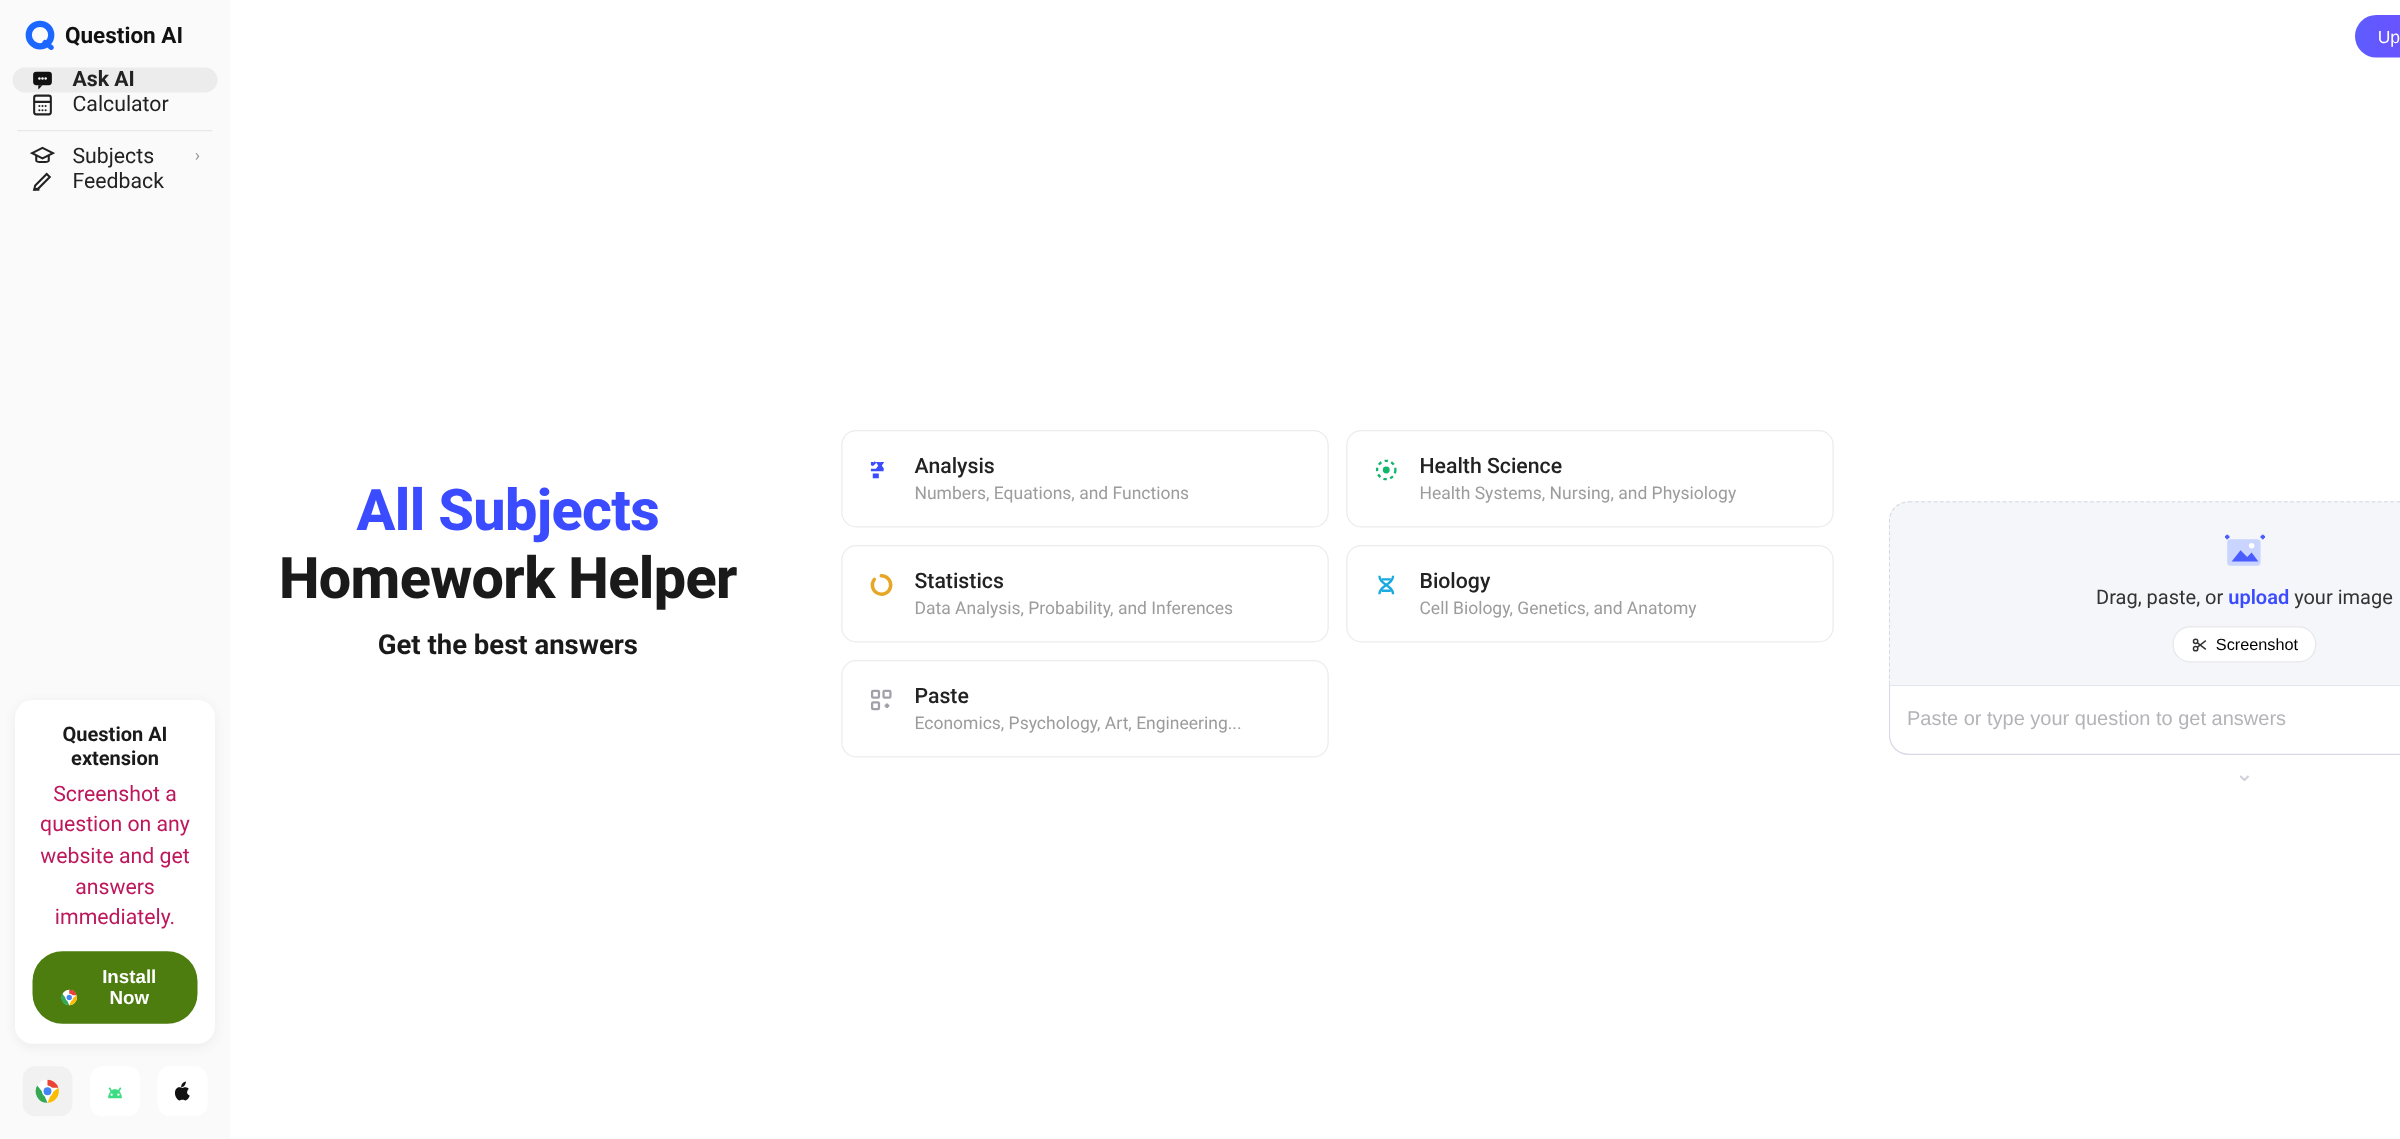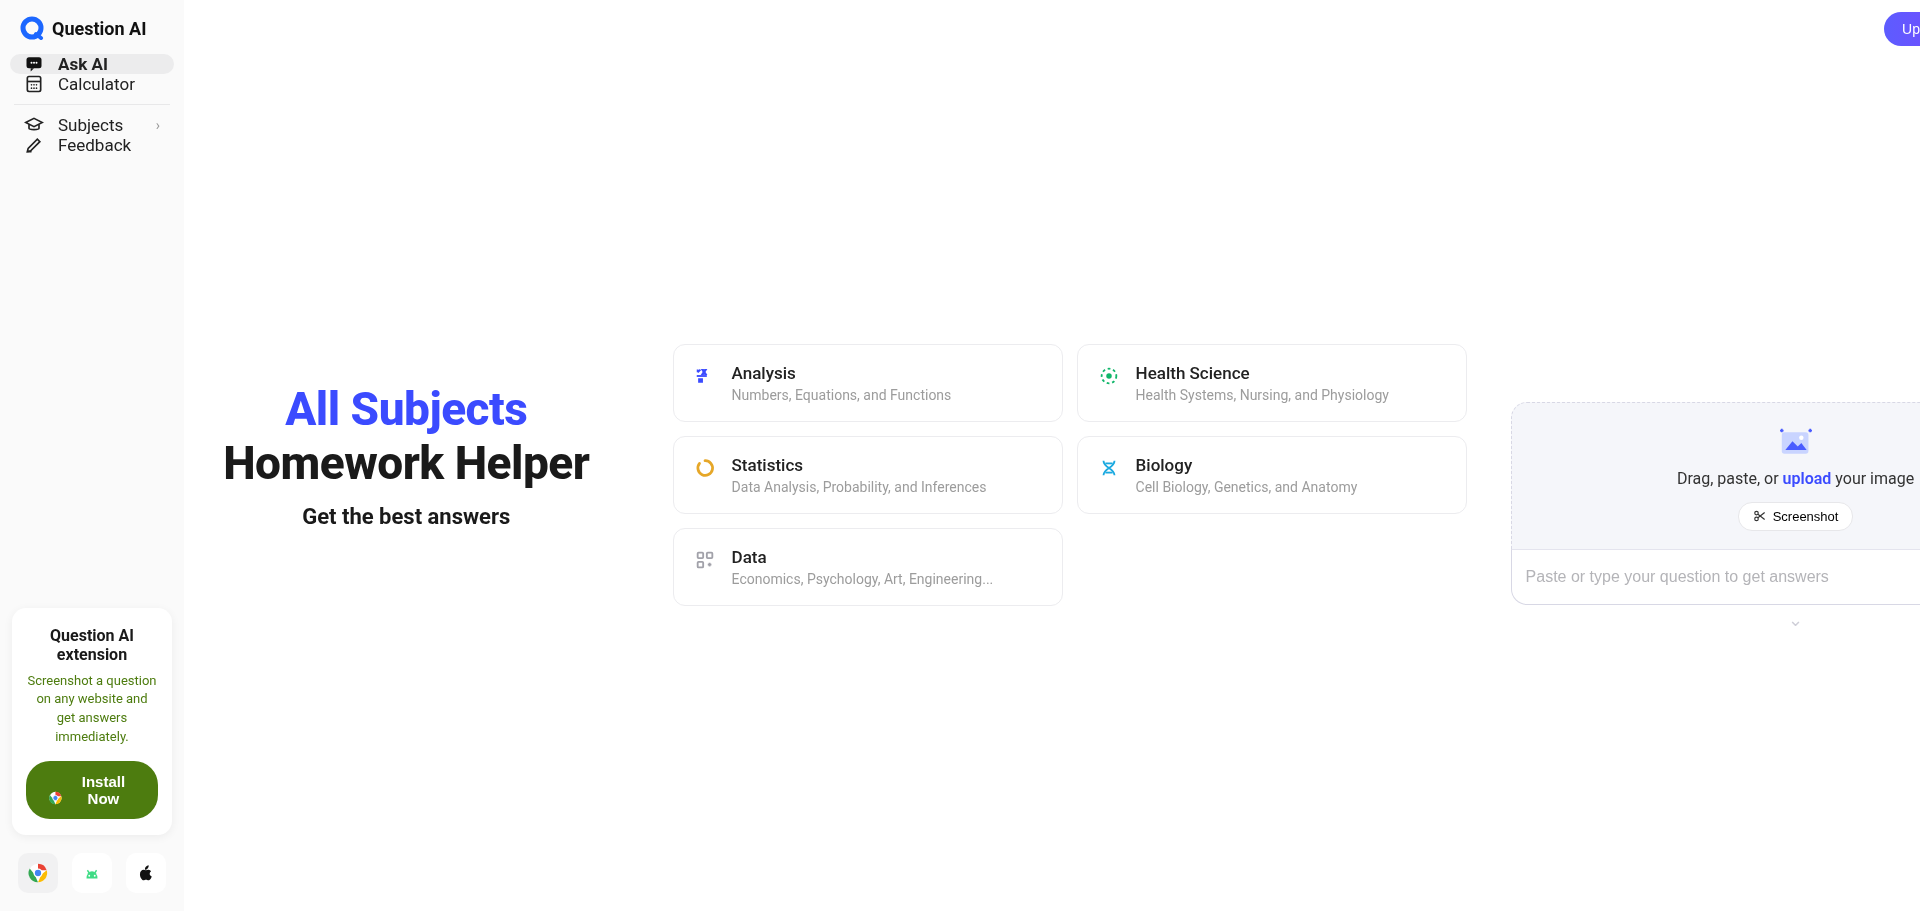--- a/index.html
+++ b/index.html
@@ -64,21 +64,21 @@
 .sidebar-spacer { flex: 1; }
 .promo-card {
   background: #fff;
   border-radius: 14px;
   box-shadow: 0 2px 10px rgba(0,0,0,0.06);
   padding: 18px 14px 16px 14px;
   text-align: center;
   margin: 0 2px 14px 2px;
 }
 .promo-title { font-weight: 700; font-size: 16px; margin-bottom: 8px; text-align: center; }
-.promo-desc { font-size: 13px; color: #4d7c0f; line-height: 1.45; margin-bottom: 14px; }
+.promo-desc { font-size: 17px; color: #be185d; line-height: 1.45; margin-bottom: 14px; }
 .install-btn {
   background: #4d7c0f;
   color: #fff;
   border: none;
   border-radius: 24px;
   padding: 12px 22px;
   font-size: 15px;
   font-weight: 600;
   display: inline-flex;
   align-items: flex-end;
@@ -414,21 +414,21 @@
         </div>
         <div class="subject-card">
           <div class="subject-icon"><svg viewBox="0 0 24 24" fill="none" stroke="#a1a1a9" stroke-width="2">
               <rect x="4" y="4" width="6" height="6" rx="1"></rect>
               <rect x="14" y="4" width="6" height="6" rx="1"></rect>
               <rect x="4" y="14" width="6" height="6" rx="1"></rect>
               <line x1="15" y1="17" x2="19" y2="17"></line>
               <line x1="17" y1="15" x2="17" y2="19"></line>
             </svg></div>
           <div>
-            <div class="subject-title">Data</div>
+            <div class="subject-title">Paste</div>
             <div class="subject-desc">Economics, Psychology, Art, Engineering...</div>
           </div>
         </div>
       </div>
 
     <div class="input-zone">
       <div class="dropzone">
         <svg class="drop-img" viewBox="0 0 40 36">
           <rect x="4" y="6" width="30" height="24" rx="3" fill="#c9d4ff"></rect>
           <path d="M8 26 L16 16 L22 22 L26 18 L32 26 Z" fill="#4a5cff"></path>

